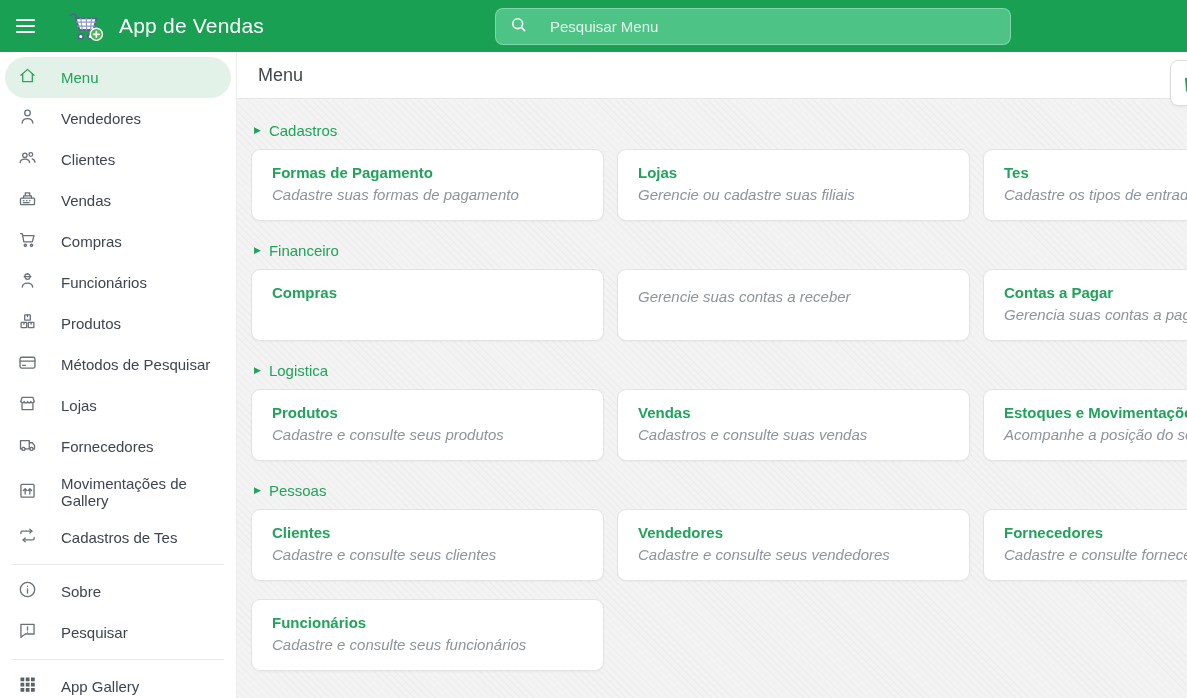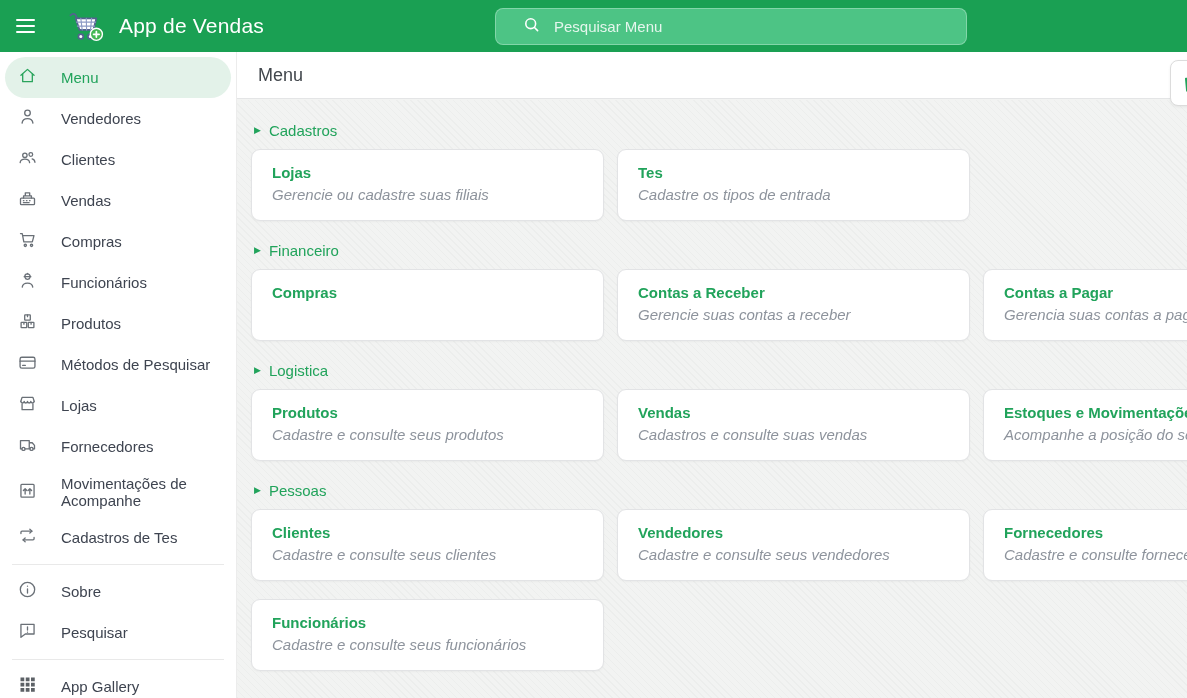--- a/index.html
+++ b/index.html
@@ -13,23 +13,23 @@
   body{font-family:"Liberation Sans",sans-serif;background:#fff;position:relative;}
 
   
   .topbar{position:absolute;top:0;left:0;width:1187px;height:52px;
     background:var(--header-green);display:flex;align-items:center;z-index:20;}
   .hamburger{margin-left:16px;width:24px;height:22px;background:none;border:none;
     display:flex;flex-direction:column;justify-content:center;gap:3.6px;cursor:pointer;padding:0;}
   .hamburger i{display:block;width:19px;height:2.6px;background:#fff;border-radius:2px;}
   .logo{margin-left:27px;display:flex;align-items:center;}
   .app-title{margin:0 0 0 14px;font-size:21px;font-weight:500;color:#fff;letter-spacing:.2px;}
-  .searchbox{position:absolute;left:495px;top:8px;width:472px;height:37px;
+  .searchbox{position:absolute;left:495px;top:8px;width:516px;height:37px;
     background:var(--search-green);border:1px solid rgba(255,255,255,.30);
-    border-radius:8px;display:flex;align-items:center;padding:0 26px;gap:11px;}
+    border-radius:8px;display:flex;align-items:center;padding:0 13px;gap:20px;}
   .searchbox input{flex:1;background:transparent;border:none;outline:none;color:#fff;
     font-size:15px;font-family:inherit;}
   .searchbox input::placeholder{color:rgba(255,255,255,.85);}
 
   
   .sidebar{position:absolute;top:52px;left:0;width:237px;bottom:0;background:#fff;
     border-right:1px solid #ececec;padding-top:5px;z-index:10;}
   .side-item{display:flex;align-items:center;min-height:41px;padding:2px 8px 2px 17px;
     gap:23px;cursor:pointer;color:var(--sidebar-text);}
   .side-item svg{flex:none;}
@@ -197,21 +197,21 @@
     <span class="slabel">Fornecedores</span>
   </div>
   <div class="side-item" style="min-height:50px;">
     <span>
       <svg width="21" height="21" viewBox="0 0 24 24" fill="none" stroke="#6a7077" stroke-width="1.5" stroke-linecap="round" stroke-linejoin="round">
           <rect x="4.5" y="5" width="15" height="14.5" rx="1"></rect>
           <path d="M9.3 16v-6m0 0-2 2m2-2 2 2"></path>
           <path d="M14.7 16v-6m0 0-2 2m2-2 2 2"></path>
         </svg>
     </span>
-    <span class="slabel">Movimentações de Acompanhe</span>
+    <span class="slabel">Movimentações de Gallery</span>
   </div>
   <div class="side-item">
     <span>
       <svg width="21" height="21" viewBox="0 0 24 24" fill="none" stroke="#6a7077" stroke-width="1.5" stroke-linecap="round" stroke-linejoin="round">
           <path d="M4.5 9.8V8.2c0-.7.5-1.2 1.2-1.2H17"></path>
           <path d="m14.7 4.8 2.4 2.2-2.4 2.2"></path>
           <path d="M19.5 14.2v1.6c0 .7-.5 1.2-1.2 1.2H7"></path>
           <path d="m9.3 19.2-2.4-2.2 2.4-2.2"></path>
         </svg>
     </span>
@@ -269,41 +269,44 @@
   </button>
   <div class="content-body">
 
     <section class="section">
       <div class="section-label">
         <span class="tri">▶</span>
         <span>Cadastros</span>
       </div>
       <div class="cards">
         <div class="card">
+          <div class="card-title">Formas de Pagamento</div>
+          <div class="card-desc">Cadastre suas formas de pagamento</div>
+        </div>
+        <div class="card">
           <div class="card-title">Lojas</div>
           <div class="card-desc">Gerencie ou cadastre suas filiais</div>
         </div>
         <div class="card">
           <div class="card-title">Tes</div>
           <div class="card-desc">Cadastre os tipos de entrada</div>
         </div>
       </div>
     </section>
 
     <section class="section">
       <div class="section-label">
         <span class="tri">▶</span>
         <span>Financeiro</span>
       </div>
       <div class="cards">
         <div class="card">
           <div class="card-title">Compras</div>
         </div>
         <div class="card">
-          <div class="card-title">Contas a Receber</div>
           <div class="card-desc">Gerencie suas contas a receber</div>
         </div>
         <div class="card">
           <div class="card-title">Contas a Pagar</div>
           <div class="card-desc">Gerencia suas contas a pagar</div>
         </div>
       </div>
     </section>
 
     <section class="section">

